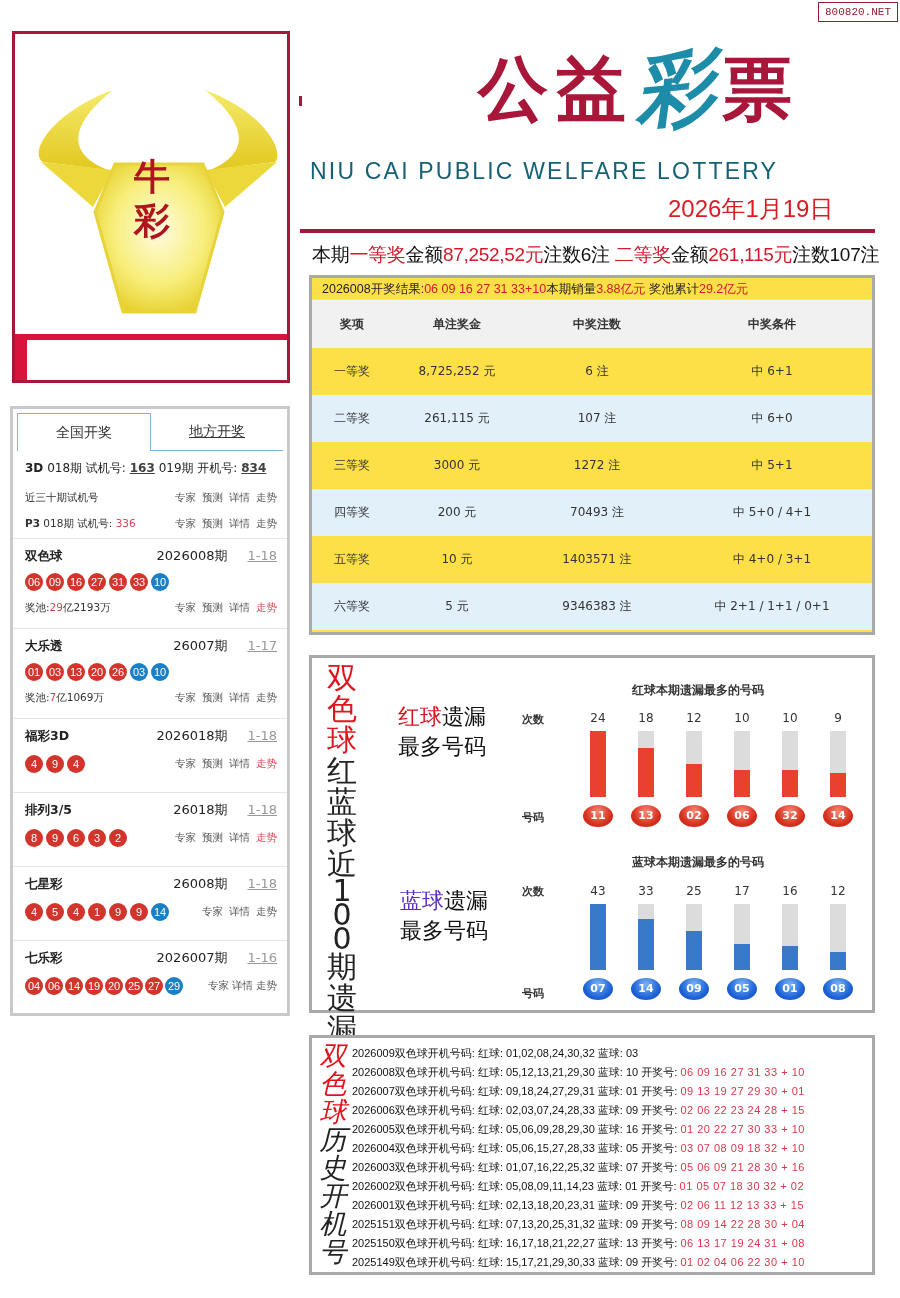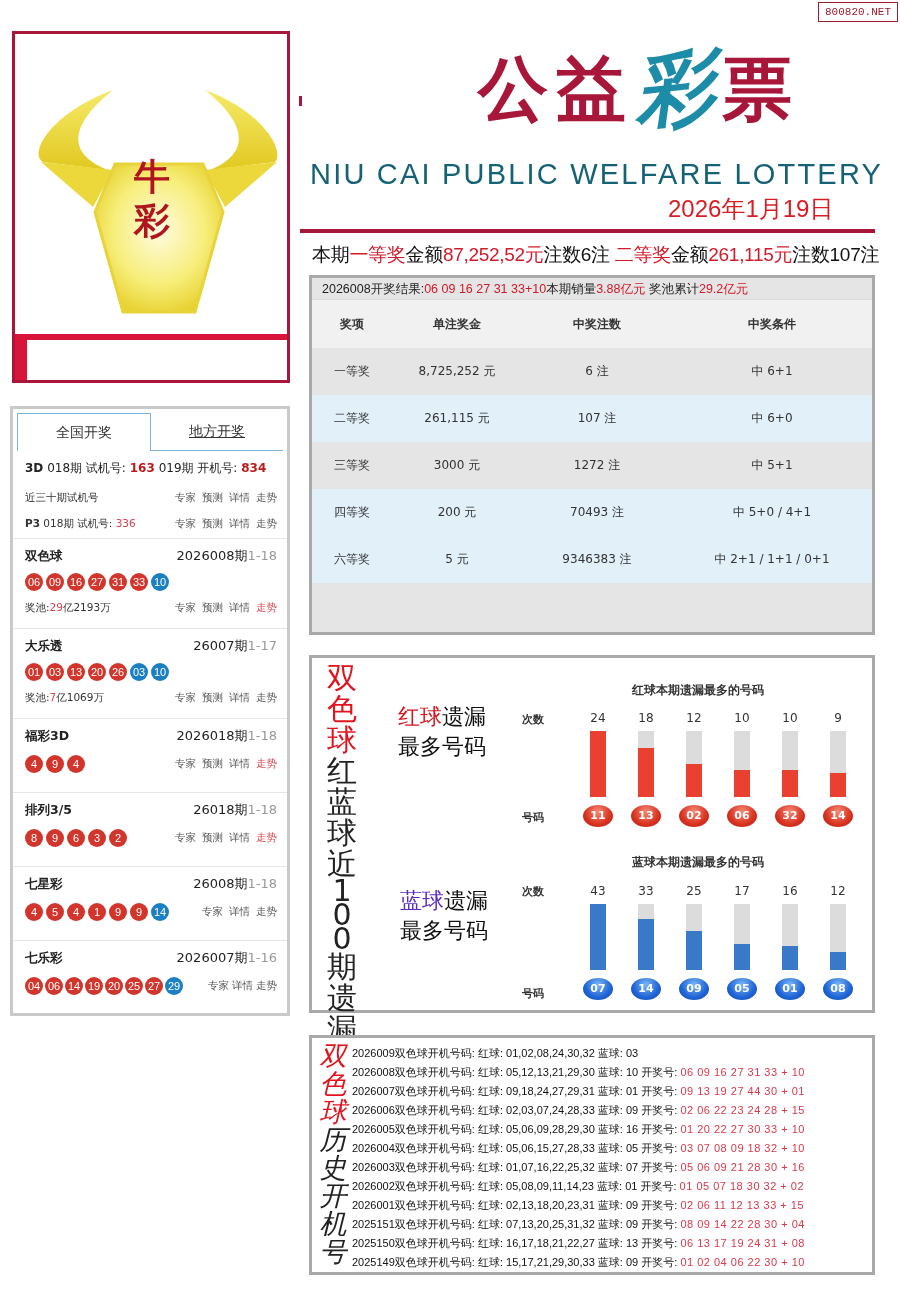--- a/index.html
+++ b/index.html
@@ -16,62 +16,62 @@
   .logo-bottom { position: absolute; left: 0; bottom: 0; width: 100%; height: 46px; border-top: 6px solid #d8143a; }
   .logo-bottom-left { position: absolute; left: 0; bottom: 0; width: 12px; height: 40px; background: #d8143a; }
   .logo-svg { position: absolute; left: 8px; top: 18px; }
   .logo-text { position: absolute; left: 112px; top: 120px; width: 50px; text-align: center;
     font-family: "DejaVu Serif", "Liberation Serif", serif; font-weight: bold; color: #b0141f; font-size: 36px; line-height: 44px; }
 
   
   .title-cn { left: 478px; top: 40px; height: 100px; display: flex; align-items: center; gap: 6px;
     font-family: "DejaVu Sans", sans-serif; font-weight: bold; font-size: 70px; color: #a8163a; letter-spacing: 2px; }
   .title-cn .cai { color: #1c8ca8; font-family: "DejaVu Serif", serif; font-style: italic; transform: rotate(-6deg); font-size: 80px; }
-  .title-en { left: 310px; top: 158px; font-family: "Liberation Sans", sans-serif; font-size: 29px; letter-spacing: 2.2px; color: #156275; white-space: nowrap; }
+  .title-en { left: 310px; top: 158px; font-family: "Liberation Sans", sans-serif; font-size: 23px; letter-spacing: 2.2px; color: #156275; white-space: nowrap; }
   .title-date { left: 668px; top: 193px; font-family: "Liberation Sans", sans-serif; font-size: 24px; color: #d91d24; white-space: nowrap; }
   .title-rule { left: 300px; top: 229px; width: 575px; height: 4px; background: #a8163a; }
   .title-tick { left: 299px; top: 96px; width: 3px; height: 10px; background: #a8163a; }
 
   
   .summary { left: 312px; top: 242px; font-size: 19px; white-space: nowrap; color: #111; font-family: "Liberation Sans", sans-serif; letter-spacing: -0.3px; }
   .summary .red { color: #d11a2a; }
 
   
-  .prize-wrap { left: 309px; top: 275px; width: 566px; height: 360px; border: 3px solid #a9a9a9; background: #e5e5e5; }
+  .prize-wrap { left: 309px; top: 275px; width: 566px; height: 360px; border: 3px solid #a9a9a9; background: #fde047; }
   .prize-head { height: 22px; font-size: 12.5px; line-height: 22px; padding-left: 10px; white-space: nowrap; border-bottom: 1px solid #ddd; color: #222; font-family: "Liberation Sans", sans-serif; }
   .prize-head .red { color: #d11a2a; }
   table.prize { width: 100%; border-collapse: collapse; font-size: 12px; color: #333; }
   table.prize th { background: #f1f1f1; height: 48px; font-weight: bold; font-size: 12px; color: #333; }
   table.prize td { height: 47px; text-align: center; }
   table.prize tr.alt td { background: #e2f0fa; }
   table.prize .c1 { width: 80px; }
   table.prize .c2 { width: 130px; }
   table.prize .c3 { width: 150px; }
 
   
   .left-panel { left: 10px; top: 406px; width: 280px; height: 610px; border: 3px solid #c9c9c9; background: #fff; }
   .tabs { display: flex; height: 38px; margin: 4px 4px 0 4px; }
   .tab { flex: 1; text-align: center; font-size: 14px; line-height: 36px; color: #333; }
   .tab.active { border: 1px solid #7fb4d6; border-bottom: none; background: #fff; }
   .tab.inactive { border-bottom: 1px solid #7fb4d6; text-decoration: underline; }
   .sec { border-bottom: 1px solid #e6e6e6; padding: 0 10px 0 12px; position: relative; }
   .row { display: flex; align-items: center; justify-content: space-between; white-space: nowrap; }
   .name { font-size: 12.5px; font-weight: bold; color: #222; }
   .issue { font-size: 13px; color: #222; }
-  .issue .dim { color: #999; margin-left: 0; }
+  .issue .dim { color: #999; margin-left: 20px; text-decoration: underline; }
   .links { font-size: 10.5px; color: #555; display: flex; gap: 6px; }
   .links .hot { color: #d9434f; }
   .pool { font-size: 10.5px; color: #333; }
   .pool .red { color: #d9434f; }
   .balls { display: flex; gap: 3px; }
   .ball { width: 18px; height: 18px; border-radius: 50%; color: #fff; font-size: 11px; line-height: 18px; text-align: center; font-family: "Liberation Sans", sans-serif; }
   .ball.r { background: #d2352b; }
   .ball.b { background: #1a7fc4; }
   .small { font-size: 10.5px; color: #333; }
-  .red-b { color: #b91c1c; font-weight: bold; }
+  .red-b { color: #404040; font-weight: bold; text-decoration: underline; }
   .red-t { color: #d9434f; }
 
   
   .miss-wrap { left: 309px; top: 655px; width: 566px; height: 358px; border: 3px solid #a9a9a9; background: #fff; }
   .vert { position: absolute; left: 8px; top: 4px; width: 44px; font-size: 30px; line-height: 31px; text-align: center; font-family: "DejaVu Sans", sans-serif; }
   .vert .red { color: #e0141e; }
   .miss-label { position: absolute; font-size: 22px; line-height: 30px; color: #111; }
   .miss-label .red { color: #d4141e; }
   .miss-label .blue { color: #5a2bc0; }
   .chart-title { position: absolute; font-size: 12px; font-weight: bold; color: #333; }
@@ -172,20 +172,26 @@
           <td>3000 元</td>
           <td>1272 注</td>
           <td>中 5+1</td>
         </tr>
       <tr class="alt">
           <td>四等奖</td>
           <td>200 元</td>
           <td>70493 注</td>
           <td>中 5+0 / 4+1</td>
         </tr>
+      <tr>
+          <td>五等奖</td>
+          <td>10 元</td>
+          <td>1403571 注</td>
+          <td>中 4+0 / 3+1</td>
+        </tr>
       <tr class="alt">
           <td>六等奖</td>
           <td>5 元</td>
           <td>9346383 注</td>
           <td>中 2+1 / 1+1 / 0+1</td>
         </tr>
     </tbody>
   </table>
 </div>
 
@@ -495,21 +501,21 @@
       <div class="red">球</div>
     <div>历</div>
       <div>史</div>
       <div>开</div>
       <div>机</div>
       <div>号</div>
   </div>
   <div class="hist-rows">
     <div class="hrow"><span>2026009双色球开机号码:</span> <span>红球:</span> <span>01,02,08,24,30,32</span> <span>蓝球:</span> <span>03</span></div>
     <div class="hrow"><span>2026008双色球开机号码:</span> <span>红球:</span> <span>05,12,13,21,29,30</span> <span>蓝球:</span> <span>10</span> <span>开奖号:</span> <span class="open">06 09 16 27 31 33 + 10</span></div>
-    <div class="hrow"><span>2026007双色球开机号码:</span> <span>红球:</span> <span>09,18,24,27,29,31</span> <span>蓝球:</span> <span>01</span> <span>开奖号:</span> <span class="open">09 13 19 27 44 30 + 01</span></div>
+    <div class="hrow"><span>2026007双色球开机号码:</span> <span>红球:</span> <span>09,18,24,27,29,31</span> <span>蓝球:</span> <span>01</span> <span>开奖号:</span> <span class="open">09 13 19 27 29 30 + 01</span></div>
     <div class="hrow"><span>2026006双色球开机号码:</span> <span>红球:</span> <span>02,03,07,24,28,33</span> <span>蓝球:</span> <span>09</span> <span>开奖号:</span> <span class="open">02 06 22 23 24 28 + 15</span></div>
     <div class="hrow"><span>2026005双色球开机号码:</span> <span>红球:</span> <span>05,06,09,28,29,30</span> <span>蓝球:</span> <span>16</span> <span>开奖号:</span> <span class="open">01 20 22 27 30 33 + 10</span></div>
     <div class="hrow"><span>2026004双色球开机号码:</span> <span>红球:</span> <span>05,06,15,27,28,33</span> <span>蓝球:</span> <span>05</span> <span>开奖号:</span> <span class="open">03 07 08 09 18 32 + 10</span></div>
     <div class="hrow"><span>2026003双色球开机号码:</span> <span>红球:</span> <span>01,07,16,22,25,32</span> <span>蓝球:</span> <span>07</span> <span>开奖号:</span> <span class="open">05 06 09 21 28 30 + 16</span></div>
     <div class="hrow"><span>2026002双色球开机号码:</span> <span>红球:</span> <span>05,08,09,11,14,23</span> <span>蓝球:</span> <span>01</span> <span>开奖号:</span> <span class="open">01 05 07 18 30 32 + 02</span></div>
     <div class="hrow"><span>2026001双色球开机号码:</span> <span>红球:</span> <span>02,13,18,20,23,31</span> <span>蓝球:</span> <span>09</span> <span>开奖号:</span> <span class="open">02 06 11 12 13 33 + 15</span></div>
     <div class="hrow"><span>2025151双色球开机号码:</span> <span>红球:</span> <span>07,13,20,25,31,32</span> <span>蓝球:</span> <span>09</span> <span>开奖号:</span> <span class="open">08 09 14 22 28 30 + 04</span></div>
     <div class="hrow"><span>2025150双色球开机号码:</span> <span>红球:</span> <span>16,17,18,21,22,27</span> <span>蓝球:</span> <span>13</span> <span>开奖号:</span> <span class="open">06 13 17 19 24 31 + 08</span></div>
     <div class="hrow"><span>2025149双色球开机号码:</span> <span>红球:</span> <span>15,17,21,29,30,33</span> <span>蓝球:</span> <span>09</span> <span>开奖号:</span> <span class="open">01 02 04 06 22 30 + 10</span></div>
   </div>

